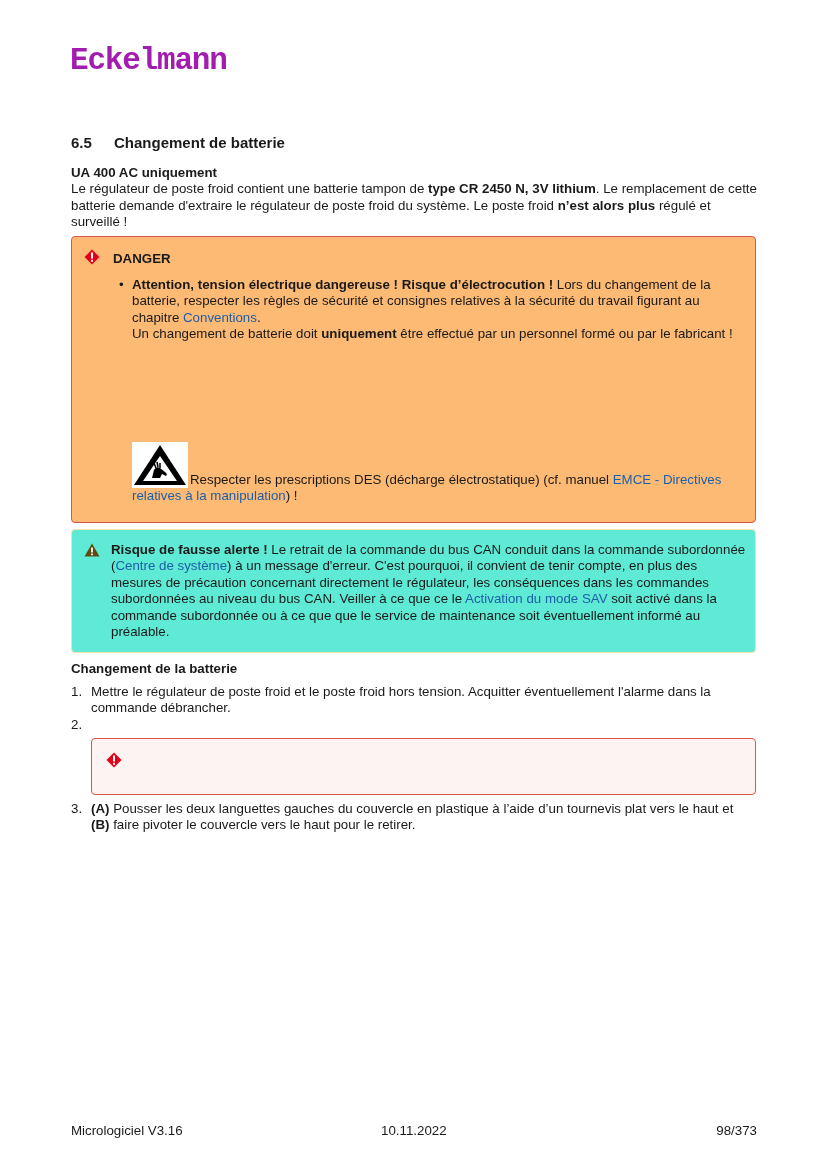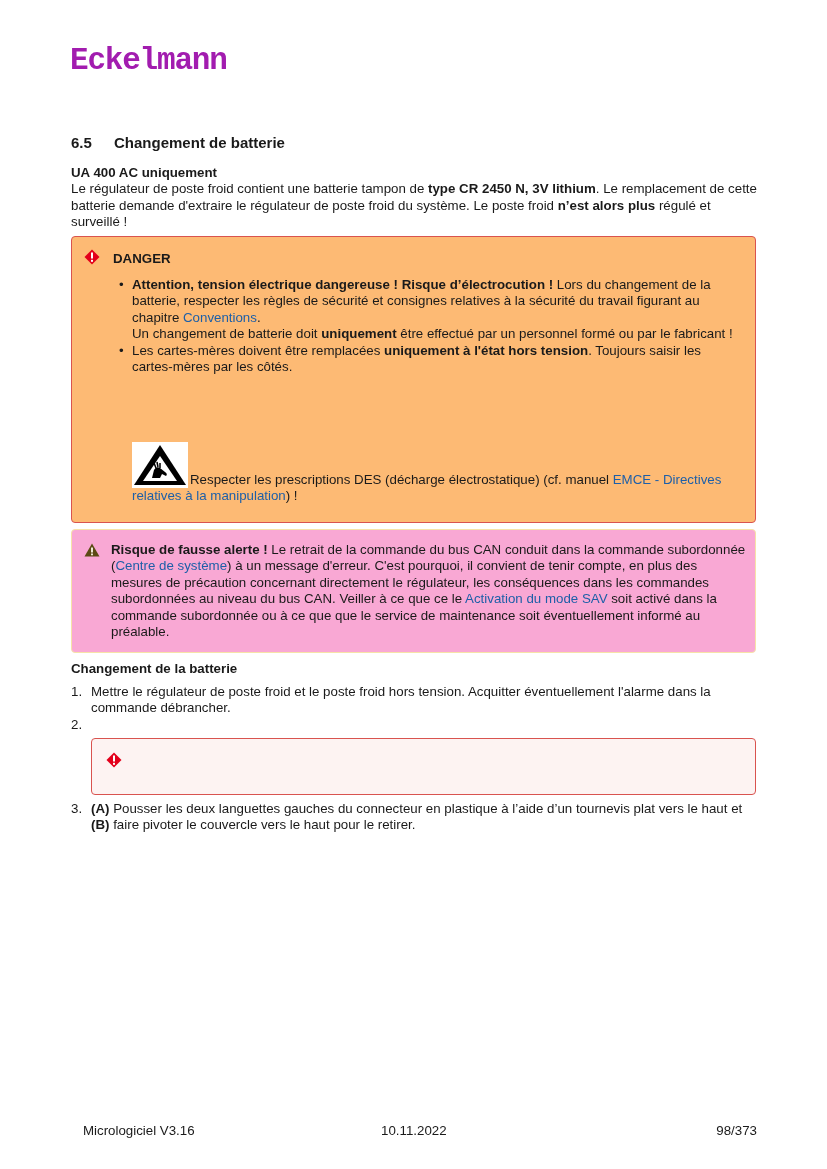--- a/index.html
+++ b/index.html
@@ -15,37 +15,37 @@
 
   .danger-box { position: absolute; left: 71px; top: 236px; width: 685px; height: 287px; background: #fdba74; border: 1.5px solid #d9534f; border-radius: 4px; }
   .danger-head { position: absolute; left: 12px; top: 12px; display: flex; align-items: center; }
   .danger-head .title { font-weight: bold; margin-left: 13px; font-size: 13.3px; }
   .danger-list { position: absolute; left: 45px; top: 40px; width: 625px; list-style: none; }
   .danger-list li { position: relative; padding-left: 15px; }
   .danger-list li::before { content: "•"; position: absolute; left: 2px; top: 0; }
   .esd { position: absolute; left: 60px; top: 205px; width: 620px; }
   .esd-icon { display: inline-block; width: 56px; height: 46px; vertical-align: bottom; margin-right: 2px; }
 
-  .warn-box { position: absolute; left: 71px; top: 529px; width: 685px; height: 124px; background: #f9a8d4; border: 1.5px solid #f6e3a8; border-radius: 4px; }
+  .warn-box { position: absolute; left: 71px; top: 529px; width: 685px; height: 124px; background: #5eead4; border: 1.5px solid #f6e3a8; border-radius: 4px; }
   .warn-icon { position: absolute; left: 12px; top: 13px; }
   .warn-text { position: absolute; left: 39px; top: 12px; width: 640px; }
 
   .h3 { position: absolute; left: 71px; top: 661px; font-weight: bold; }
   .steps { position: absolute; left: 71px; top: 684px; width: 690px; list-style: none; }
   .steps li { position: relative; padding-left: 20px; }
   .steps li .n { position: absolute; left: 0; top: 0; }
   .inline-danger { position: absolute; left: 91px; top: 738px; width: 665px; height: 57px; background: #fdf3f2; border: 1.5px solid #d9534f; border-radius: 4px; }
   .inline-danger .icon { position: absolute; left: 14px; top: 13px; }
   .inline-danger .txt { position: absolute; left: 40px; top: 12px; width: 615px; }
   .step3 { position: absolute; left: 71px; top: 801px; width: 690px; padding-left: 20px; }
   .step3 .n { position: absolute; left: 0; top: 0; }
 
   .footer { position: absolute; top: 1123px; left: 71px; width: 686px; height: 18px; }
   .footer span { position: absolute; top: 0; font-size: 13.3px; }
-  .footer .l { left: 12px; }
+  .footer .l { left: 0; }
   .footer .c { left: 310px; }
   .footer .r { right: 0; }
 </style>
 </head>
 <body>
 
 <div class="logo">Eckelmann</div>
 
 <div class="h2">
   <span class="num">6.5</span>
@@ -63,21 +63,20 @@
       <svg width="16" height="16" viewBox="0 0 16 16">
           <path d="M8 0.5 L15.5 8 L8 15.5 L0.5 8 Z" fill="#e3001b"></path>
           <rect x="7" y="3.5" width="2" height="6" fill="#fff"></rect>
           <rect x="7" y="10.8" width="2" height="2" fill="#fff"></rect>
         </svg>
     </span>
     <span class="title">DANGER</span>
   </div>
   <ul class="danger-list">
     <li><b>Attention, tension électrique dangereuse ! Risque d’électrocution !</b><span> Lors du changement de la batterie, respecter les règles de sécurité et consignes relatives à la sécurité du travail figurant au chapitre </span><span class="link">Conventions</span><span>.</span><br><span>Un changement de batterie doit </span><b>uniquement</b><span> être effectué par un personnel formé ou par le fabricant !</span></li>
-    <li><span>Les cartes-mères doivent être remplacées </span><b>uniquement à l'état hors tension</b><span>. Toujours saisir les cartes-mères par les côtés.</span></li>
   </ul>
   <div class="esd">
     <span class="esd-icon">
       <svg width="56" height="46" viewBox="0 0 56 46">
           <rect x="0" y="0" width="56" height="46" fill="#fff"></rect>
           <path d="M28 3 L54 43 L2 43 Z" fill="#000"></path>
           <path d="M28 14 L45 39 L11 39 Z" fill="#fff"></path>
           <path d="M20 36 L22 28 Q24 24 28 26 L33 30 Q36 32 34 34 L30 32 L28 36 Z" fill="#000"></path>
           <path d="M24 26 L22 21 M26 25 L25 20 M28 26 L28 21" stroke="#000" stroke-width="1.5"></path>
           <rect x="8" y="39" width="40" height="2" fill="#000"></rect>
@@ -109,21 +108,21 @@
     <svg width="16" height="16" viewBox="0 0 16 16">
         <path d="M8 0.5 L15.5 8 L8 15.5 L0.5 8 Z" fill="#e3001b"></path>
         <rect x="7" y="3.5" width="2" height="6" fill="#fff"></rect>
         <rect x="7" y="10.8" width="2" height="2" fill="#fff"></rect>
       </svg>
   </span>
 </div>
 
 <div class="step3">
   <span class="n">3.</span>
-  <b>(A)</b><span> Pousser les deux languettes gauches du connecteur en plastique à l’aide d’un tournevis plat vers le haut et</span><br>
+  <b>(A)</b><span> Pousser les deux languettes gauches du couvercle en plastique à l’aide d’un tournevis plat vers le haut et</span><br>
   <b>(B)</b><span> faire pivoter le couvercle vers le haut pour le retirer.</span>
 </div>
 
 <div class="footer">
   <span class="l">Micrologiciel V3.16</span>
   <span class="c">10.11.2022</span>
   <span class="r">98/373</span>
 </div>
 
 </body></html>

